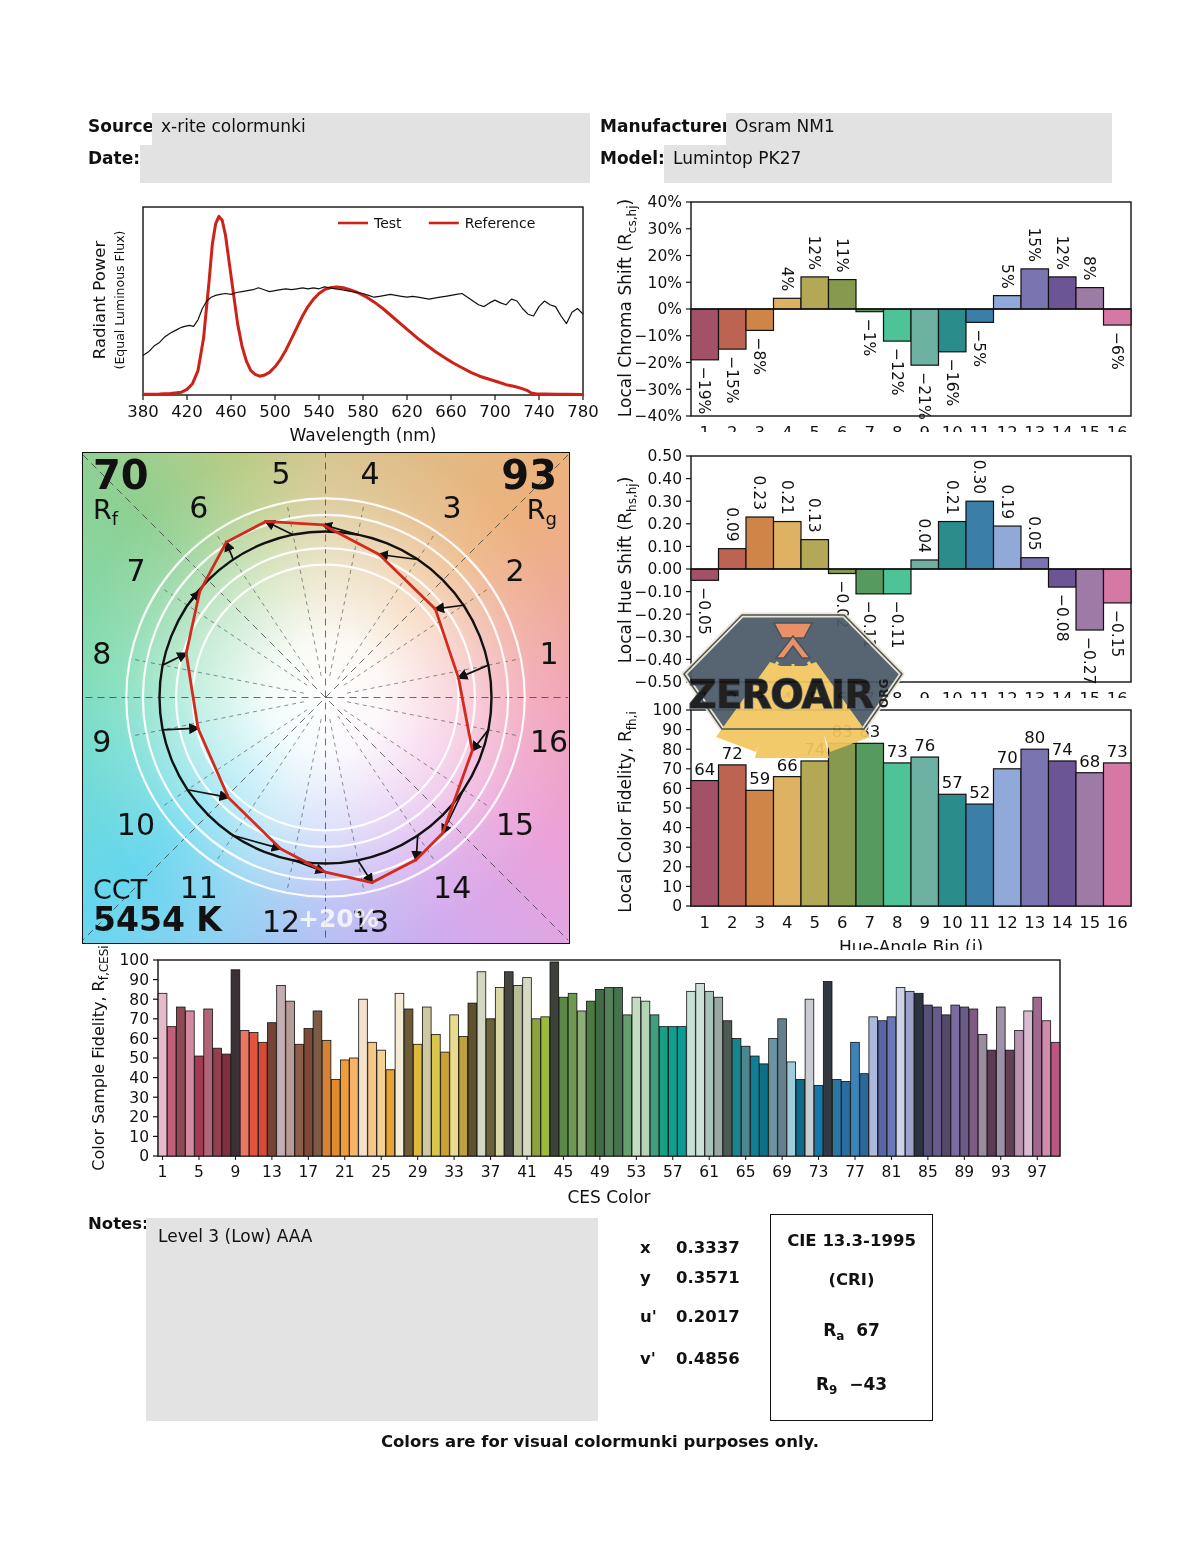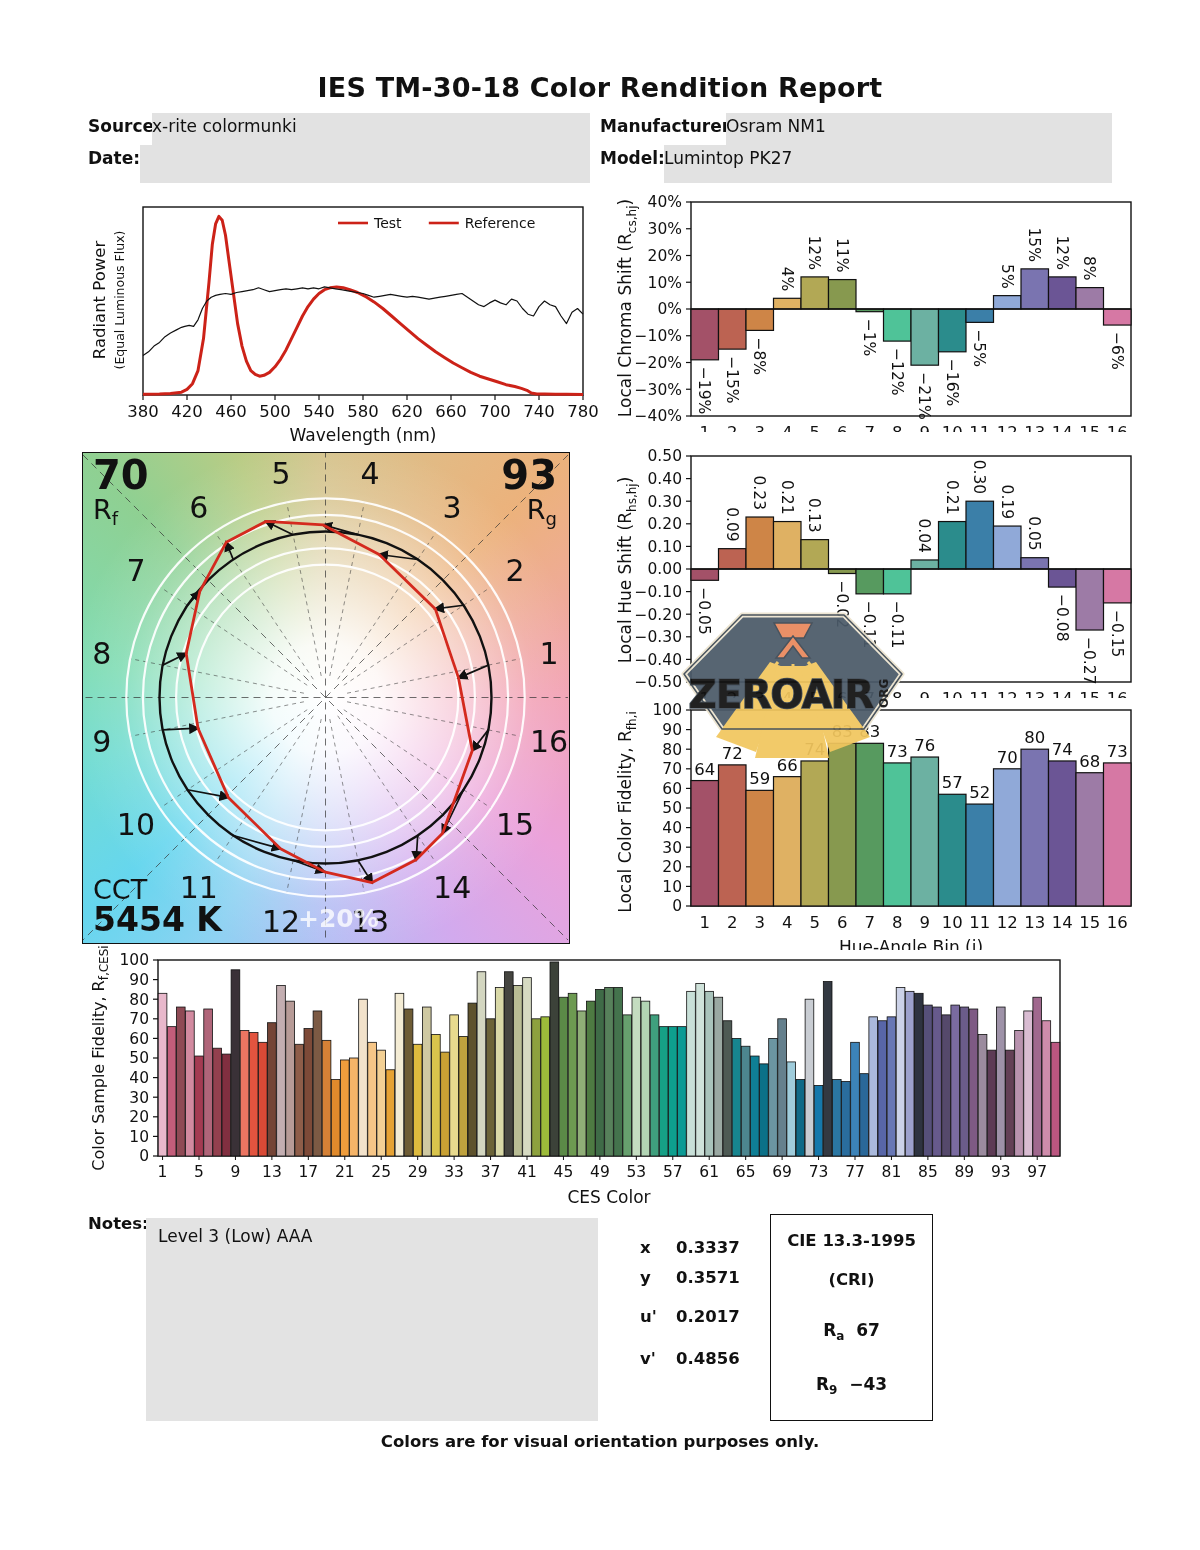--- a/index.html
+++ b/index.html
@@ -1,21 +1,21 @@
 <!DOCTYPE html>
 <html><head>
 <meta charset="utf-8">
 <style>
   html,body{margin:0;padding:0;background:#888;}
   .page{position:relative;width:1200px;height:1550px;background:#fff;
         font-family:"DejaVu Sans","Liberation Sans",sans-serif;color:#111;overflow:hidden;}
   .abs{position:absolute;}
   .title{top:72px;left:0;width:100%;text-align:center;font-size:27px;font-weight:bold;letter-spacing:0.2px;}
   .hlabel{font-size:17px;font-weight:bold;}
-  .hbox{background:#e2e2e2;height:38px;font-size:17px;line-height:26px;box-sizing:border-box;}
+  .hbox{background:#e2e2e2;height:38px;font-size:17px;line-height:26px;padding-left:9px;box-sizing:border-box;}
   svg{font-family:"DejaVu Sans","Liberation Sans",sans-serif;}
   svg text{fill:#111;}
   .tick{font-size:15.5px;}
   .blabel{font-size:15.5px;}
   .vlabel2{font-size:16.5px;}
   .xtick{font-size:16.5px;}
   .xlab{font-size:17px;}
   .ylab{position:absolute;white-space:nowrap;transform:translate(-50%,-50%) rotate(-90deg);font-size:17px;}
   .ylab sub{font-size:12px;}
   .legend-text{font-size:14px;}
@@ -44,21 +44,20 @@
   .cribox .l3{font-size:17px;font-weight:bold;margin-top:31px;}
   .cribox sub{font-size:12px;}
   .footer{top:1432px;left:0;width:100%;text-align:center;font-size:16.5px;font-weight:bold;}
   .wmark{left:666px;top:596px;width:254px;height:172px;z-index:40;opacity:0.96;}
 </style>
 </head>
 <body>
 
 <div class="page">
 
-  <div class="abs title">IES TM-30-18 Color Rendition Report</div>
 
   <div class="abs hlabel" style="left:88px;top:116px;">Source:</div>
   <div class="abs hbox" style="left:152px;top:113px;width:438px;">x-rite colormunki</div>
   <div class="abs hlabel" style="left:600px;top:116px;">Manufacturer:</div>
   <div class="abs hbox" style="left:726px;top:113px;width:386px;">Osram NM1</div>
   <div class="abs hlabel" style="left:88px;top:148px;">Date:</div>
   <div class="abs hbox" style="left:140px;top:145px;width:450px;"></div>
   <div class="abs hlabel" style="left:600px;top:148px;">Model:</div>
   <div class="abs hbox" style="left:664px;top:145px;width:448px;">Lumintop PK27</div>
 
@@ -618,15 +617,15 @@
       <div class="chromarow" style="margin-bottom: 11px;"><span style="display: inline-block; width: 36px;">v'</span><span>0.4856</span></div>
     </div>
 
   <div class="abs cribox" style="left:770px;top:1214px;">
     <div class="l1">CIE 13.3-1995</div>
     <div class="l2">(CRI)</div>
     <div class="l3"><span>R</span><sub>a</sub>&nbsp;&nbsp;<span>67</span></div>
     <div class="l3"><span>R</span><sub>9</sub>&nbsp;&nbsp;<span>−43</span></div>
   </div>
 
-  <div class="abs footer">Colors are for visual orientation purposes only.</div>
+  <div class="abs footer">Colors are for visual colormunki purposes only.</div>
 
 </div>
 
 </body></html>

